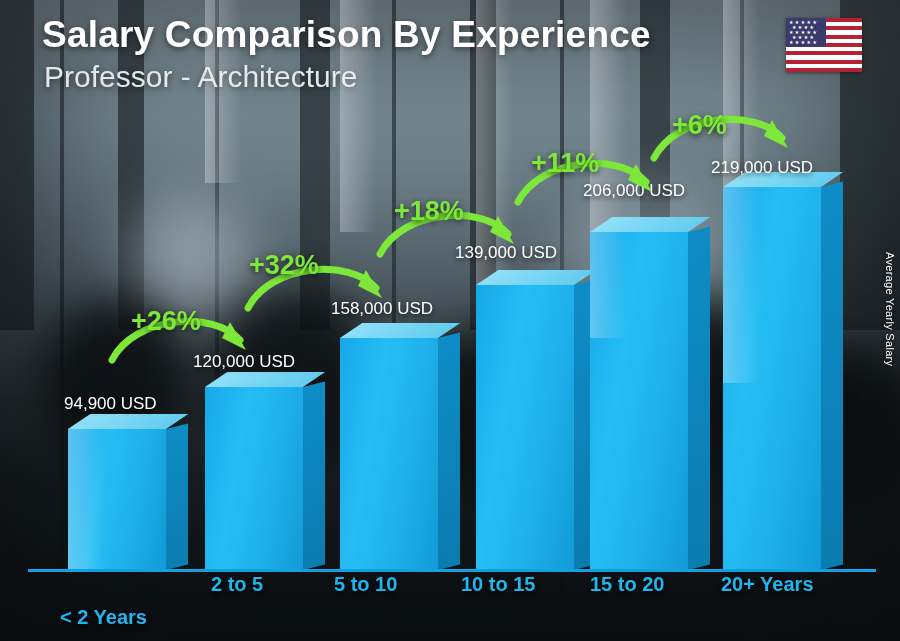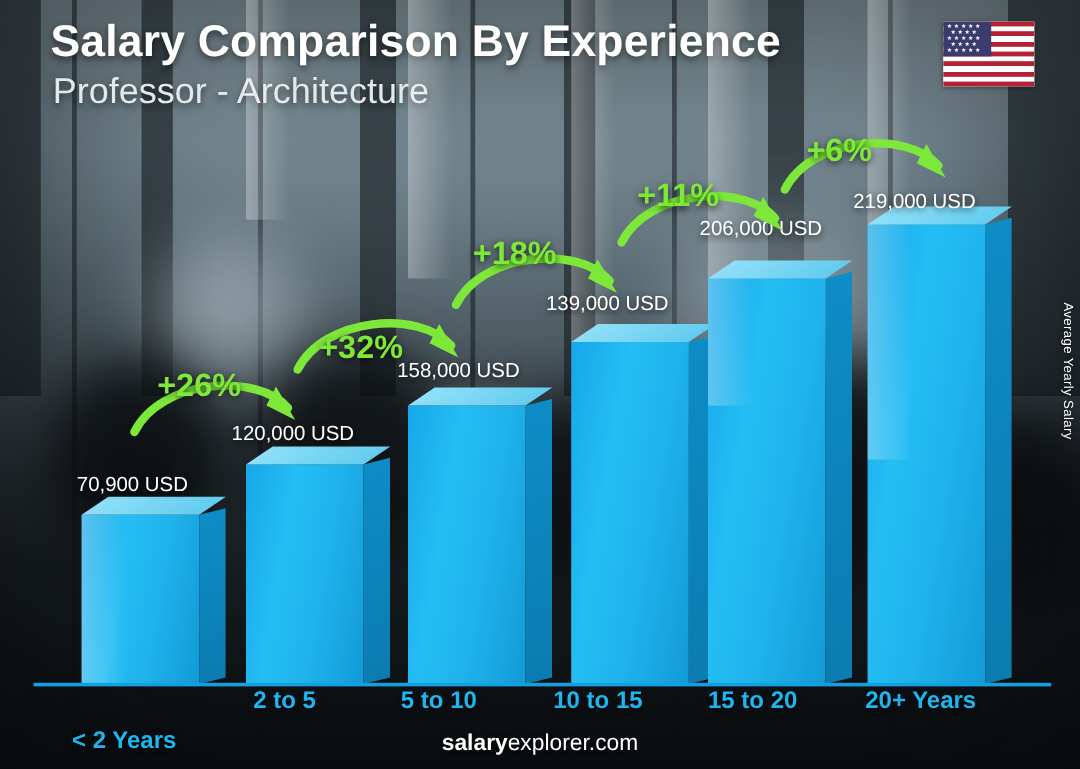--- a/index.html
+++ b/index.html
@@ -170,21 +170,21 @@
 
     <div class="bar" style="left:723px;top:0px;width:98px;height:570px;">
       <div class="front" style="height:383px;"></div>
       <div class="gloss" style="height:383px;bottom:0;"></div>
       <div class="side" style="left:98px;width:22px;height:383px;transform:skewY(-14deg);transform-origin:left bottom;"></div>
       <div class="top" style="left:0;bottom:383px;width:98px;height:15px;transform:skewX(-56deg);transform-origin:left bottom;background:linear-gradient(90deg,#8fdff8,#63ccef);"></div>
     </div>
 
     <div class="baseline"></div>
 
-    <div class="valtxt" style="left:64px;top:394px;">70,900 USD</div>
+    <div class="valtxt" style="left:64px;top:394px;">94,900 USD</div>
     <div class="valtxt" style="left:193px;top:352px;">120,000 USD</div>
     <div class="valtxt" style="left:331px;top:299px;">158,000 USD</div>
     <div class="valtxt" style="left:455px;top:243px;">139,000 USD</div>
     <div class="valtxt" style="left:583px;top:181px;">206,000 USD</div>
     <div class="valtxt" style="left:711px;top:158px;">219,000 USD</div>
 
     <div class="cat" style="left:60px;top:606px;">&lt; 2 Years</div>
     <div class="cat" style="left:211px;top:573px;">2 to 5</div>
     <div class="cat" style="left:334px;top:573px;">5 to 10</div>
     <div class="cat" style="left:461px;top:573px;">10 to 15</div>
@@ -206,23 +206,20 @@
     <svg class="arrow" style="left:510px;top:150px;width:150px;height:60px;" viewBox="0 0 150 60">
       <path d="M8,52 C30,8 110,2 136,32" fill="none" stroke="#7ee83a" stroke-width="7" stroke-linecap="round"></path>
       <path d="M118,30 L142,42 L126,14 Z" fill="#7ee83a"></path>
     </svg>
     <svg class="arrow" style="left:646px;top:106px;width:150px;height:60px;" viewBox="0 0 150 60">
       <path d="M8,52 C30,8 110,2 136,32" fill="none" stroke="#7ee83a" stroke-width="7" stroke-linecap="round"></path>
       <path d="M118,30 L142,42 L126,14 Z" fill="#7ee83a"></path>
     </svg>
 
     <div class="pct" style="left:131px;top:306px;">+26%</div>
-    <div class="pct" style="left:266px;top:250px;margin-top:24px;">+32%</div>
+    <div class="pct" style="left:249px;top:250px;">+32%</div>
     <div class="pct" style="left:394px;top:196px;">+18%</div>
     <div class="pct" style="left:531px;top:148px;">+11%</div>
     <div class="pct" style="left:672px;top:110px;">+6%</div>
   </div>
 
-  <div class="footer">
-    <span class="b">salary</span><span>explorer</span><span>.com</span>
-  </div>
 
 </div>
 
 </body></html>

